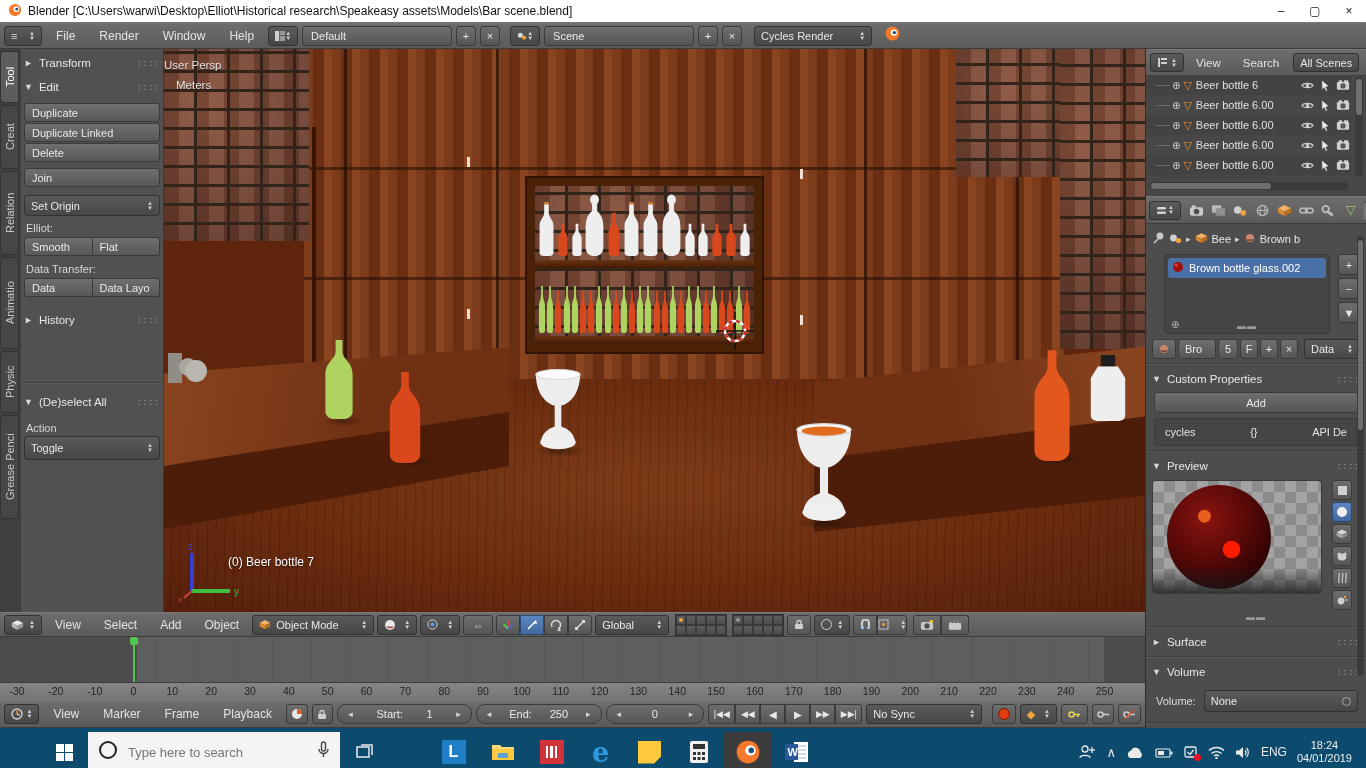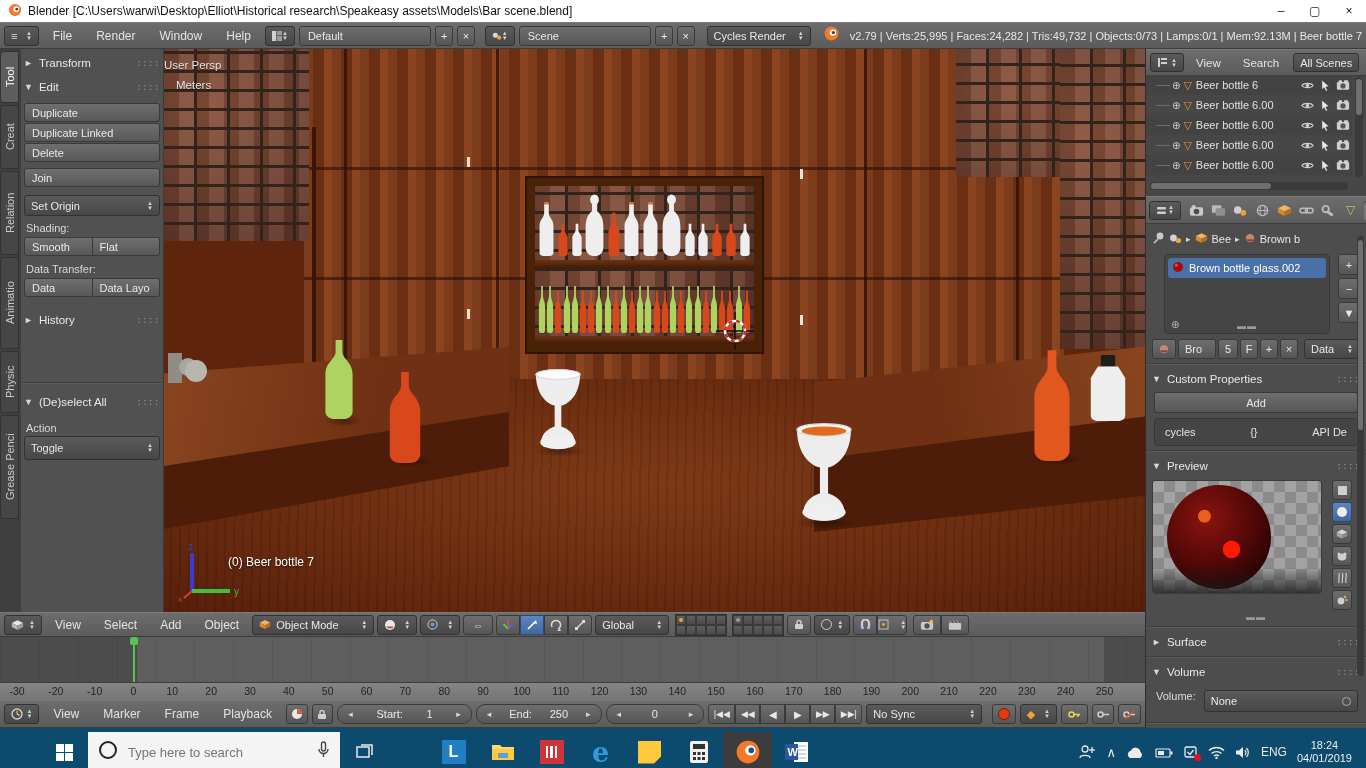--- a/index.html
+++ b/index.html
@@ -177,21 +177,20 @@
     <span>Cycles Render</span>
       <span class="spin">▲<br>▼</span>
   </div>
   <span style="margin-left:8px">
     <svg width="17" height="15" viewBox="0 0 16 16">
         <circle cx="8" cy="8" r="7.4" fill="#f5792a"></circle>
         <circle cx="9.5" cy="7" r="3.4" fill="#fff"></circle>
         <circle cx="10" cy="7" r="1.8" fill="#1f4c7a"></circle>
       </svg>
   </span>
-  <span id="stats">v2.79 | Verts:25,995 | Faces:24,282 | Tris:49,732 | Objects:0/73 | Lamps:0/1 | Mem:92.13M | Beer bottle 7</span>
 </div>
 
 <div id="toolshelf" class="abs">
   <div id="tabstrip">
       <div class="vtab active" style="height: 52px;">Tool</div>
       <div class="vtab" style="height: 64px;">Creat</div>
       <div class="vtab" style="height: 84px;">Relation</div>
       <div class="vtab" style="height: 92px;">Animatio</div>
       <div class="vtab" style="height: 62px;">Physic</div>
       <div class="vtab" style="height: 104px;">Grease Penci</div>
@@ -208,21 +207,21 @@
         <span class="grip">::::</span>
     </div>
     <div class="sbtn" style="margin-top:6px">Duplicate</div>
     <div class="sbtn">Duplicate Linked</div>
     <div class="sbtn">Delete</div>
     <div class="sbtn" style="margin-top:6px">Join</div>
     <div class="dd" style="height:21px;margin-top:8px">
       <span>Set Origin</span>
         <span class="spin">▲<br>▼</span>
     </div>
-    <div class="slabel">Shading:</div>
+    <div class="slabel">Elliot:</div>
     <div class="srow">
       <div class="sbtn">Smooth</div>
       <div class="sbtn">Flat</div>
     </div>
     <div class="slabel">Data Transfer:</div>
     <div class="srow">
       <div class="sbtn">Data</div>
       <div class="sbtn">Data Layo</div>
     </div>
     <div class="phdr" style="margin-top:12px">
@@ -823,21 +822,21 @@
     <span class="arrow">►</span>
     <span>Surface</span>
       <span class="grip">::::</span>
   </div>
   <div class="pline"></div>
   <div class="phdr" style="padding:0 6px">
     <span class="arrow">▼</span>
     <span>Volume</span>
       <span class="grip">::::</span>
   </div>
-  <div style="display:flex;align-items:flex-start;gap:8px;padding:8px 8px 6px 10px">
+  <div style="display:flex;align-items:center;gap:8px;padding:8px 8px 6px 10px">
     <span style="color:#dcdcdc;font-size:11px">Volume:</span>
     <div class="dd" style="flex:1;height:22px">
       <span>None</span>
       <span style="margin-left:auto;width:7px;height:7px;border:1px solid #aaa;border-radius:50%"></span>
     </div>
   </div>
   <div class="pline"></div>
 
   <div class="abs scrollv" style="right:2px;top:40px;width:7px;height:440px">
       <div class="thumb" style="top:4px;height:190px"></div>

